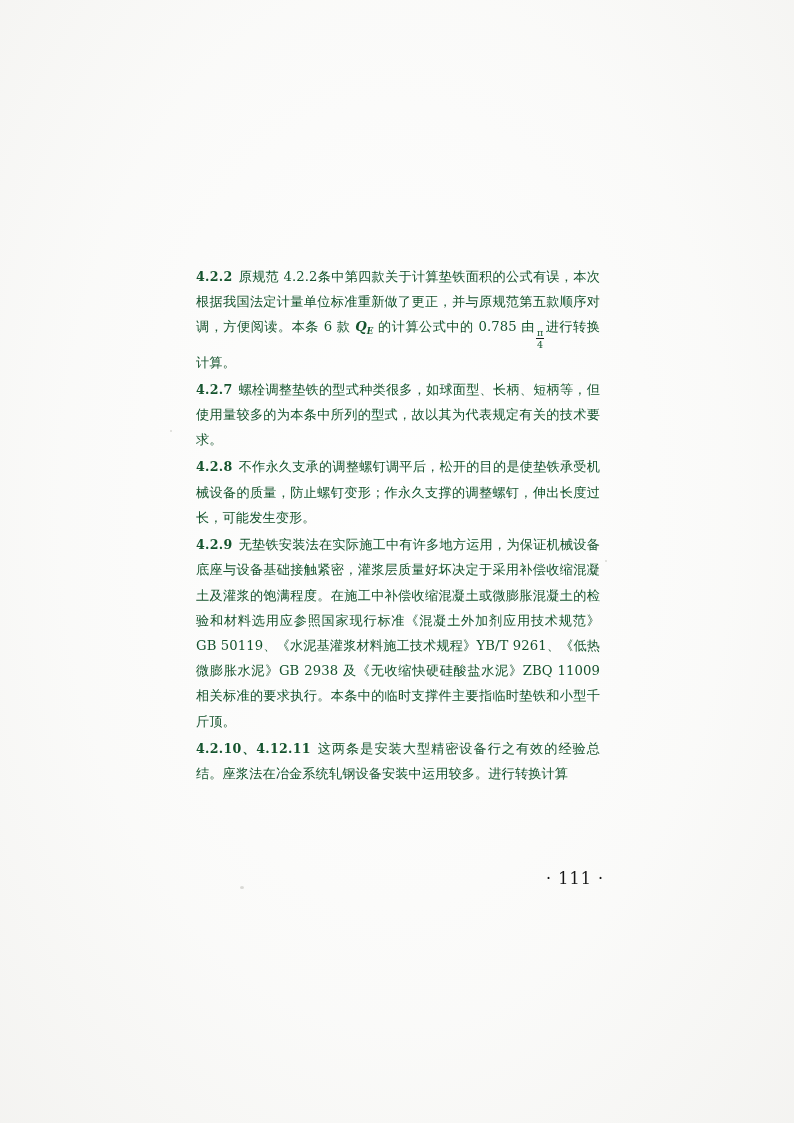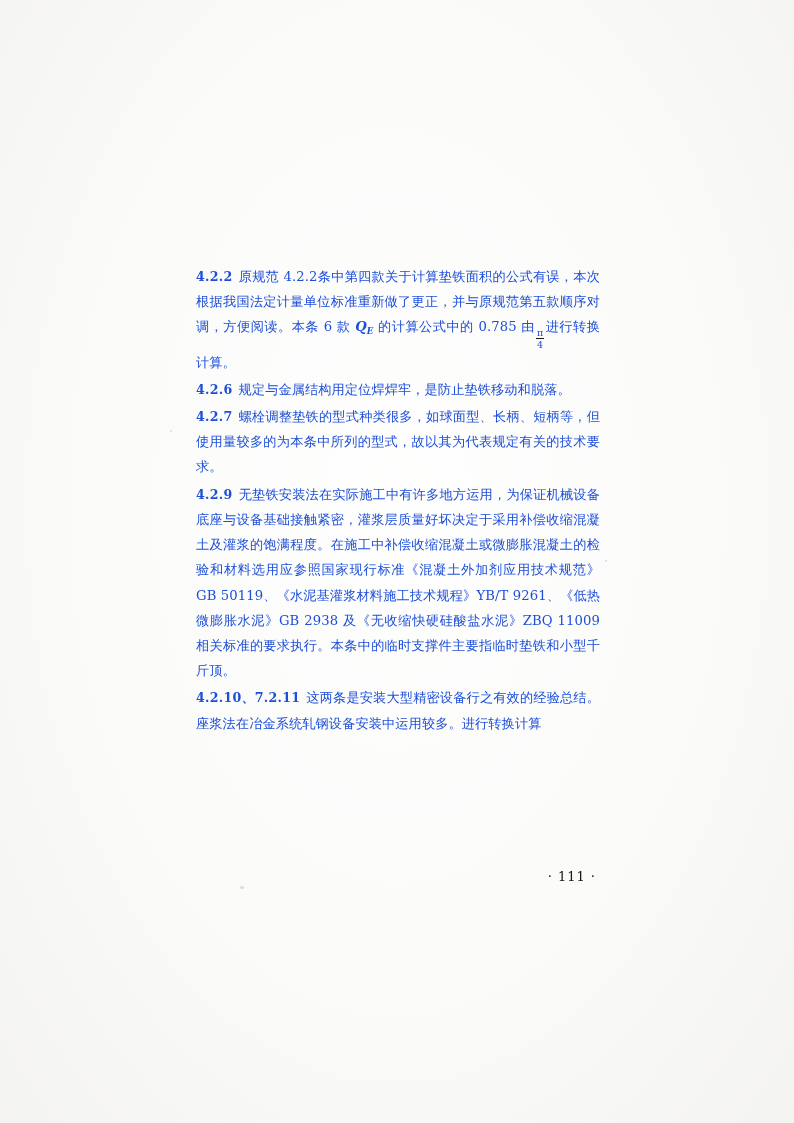--- a/index.html
+++ b/index.html
@@ -36,21 +36,21 @@
     top: 264px;
     width: 404px;
   }
   p.para {
     margin: 0 0 2px 0;
     font-size: 13.2px;
     line-height: 25.2px;
     text-align: justify;
     text-justify: inter-ideograph;
     letter-spacing: 0.1px;
-    color: #1d4ed8;
+    color: #14532d;
   }
   .num {
     font-weight: bold;
     font-family: "DejaVu Serif", "Liberation Serif", serif;
     letter-spacing: 0.3px;
     margin-right: 6px;
     font-size: 12.6px;
   }
   .frac {
     display: inline-flex;
@@ -73,25 +73,25 @@
     font-weight: bold;
   }
   .sub {
     font-size: 8.5px;
     vertical-align: -0.3em;
     font-style: italic;
     font-weight: bold;
   }
   .pagenum {
     position: absolute;
-    left: 192px;
+    left: 200px;
     top: 869px;
     width: 404px;
     text-align: right;
-    font-size: 13px;
+    font-size: 16px;
     letter-spacing: 1px;
     color: #161616;
   }
   .speck {
     position: absolute;
     background: #bdbdb8;
     border-radius: 50%;
     opacity: .55;
   }
 </style>
@@ -110,33 +110,33 @@
     <p class="para">
       <span class="num">4.2.2</span><span>原规范 4.2.2条中第四款关于计算垫铁面积的公式有误，本次根据我国法定计量单位标准重新做了更正，并与原规范第五款顺序对调，方便阅读。本条 6 款 </span><span class="ital">Q</span><span class="sub">E</span><span> 的计算公式中的 0.785 由</span><span class="frac">
           <span class="top">π</span>
           <span class="bot">4</span>
         </span><span>进行转换计算。</span>
     </p>
 
 
 
 
-    <p class="para">
-      <span class="num">4.2.6</span><span>规定与金属结构用定位焊焊牢，是防止垫铁移动和脱落。</span>
-    </p>
 
     <p class="para">
       <span class="num">4.2.7</span><span>螺栓调整垫铁的型式种类很多，如球面型、长柄、短柄等，但使用量较多的为本条中所列的型式，故以其为代表规定有关的技术要求。</span>
     </p>
 
+    <p class="para">
+      <span class="num">4.2.8</span><span>不作永久支承的调整螺钉调平后，松开的目的是使垫铁承受机械设备的质量，防止螺钉变形；作永久支撑的调整螺钉，伸出长度过长，可能发生变形。</span>
+    </p>
 
     <p class="para">
       <span class="num">4.2.9</span><span>无垫铁安装法在实际施工中有许多地方运用，为保证机械设备底座与设备基础接触紧密，灌浆层质量好坏决定于采用补偿收缩混凝土及灌浆的饱满程度。在施工中补偿收缩混凝土或微膨胀混凝土的检验和材料选用应参照国家现行标准《混凝土外加剂应用技术规范》GB 50119、《水泥基灌浆材料施工技术规程》YB/T 9261、《低热微膨胀水泥》GB 2938 及《无收缩快硬硅酸盐水泥》ZBQ 11009 相关标准的要求执行。本条中的临时支撑件主要指临时垫铁和小型千斤顶。</span>
     </p>
 
     <p class="para">
-      <span class="num">4.2.10、7.2.11</span><span>这两条是安装大型精密设备行之有效的经验总结。座浆法在冶金系统轧钢设备安装中运用较多。进行转换计算</span>
+      <span class="num">4.2.10、4.12.11</span><span>这两条是安装大型精密设备行之有效的经验总结。座浆法在冶金系统轧钢设备安装中运用较多。进行转换计算</span>
     </p>
 
   </div>
 
   <div class="pagenum">· 111 ·</div>
 </div>
 
 </body></html>

